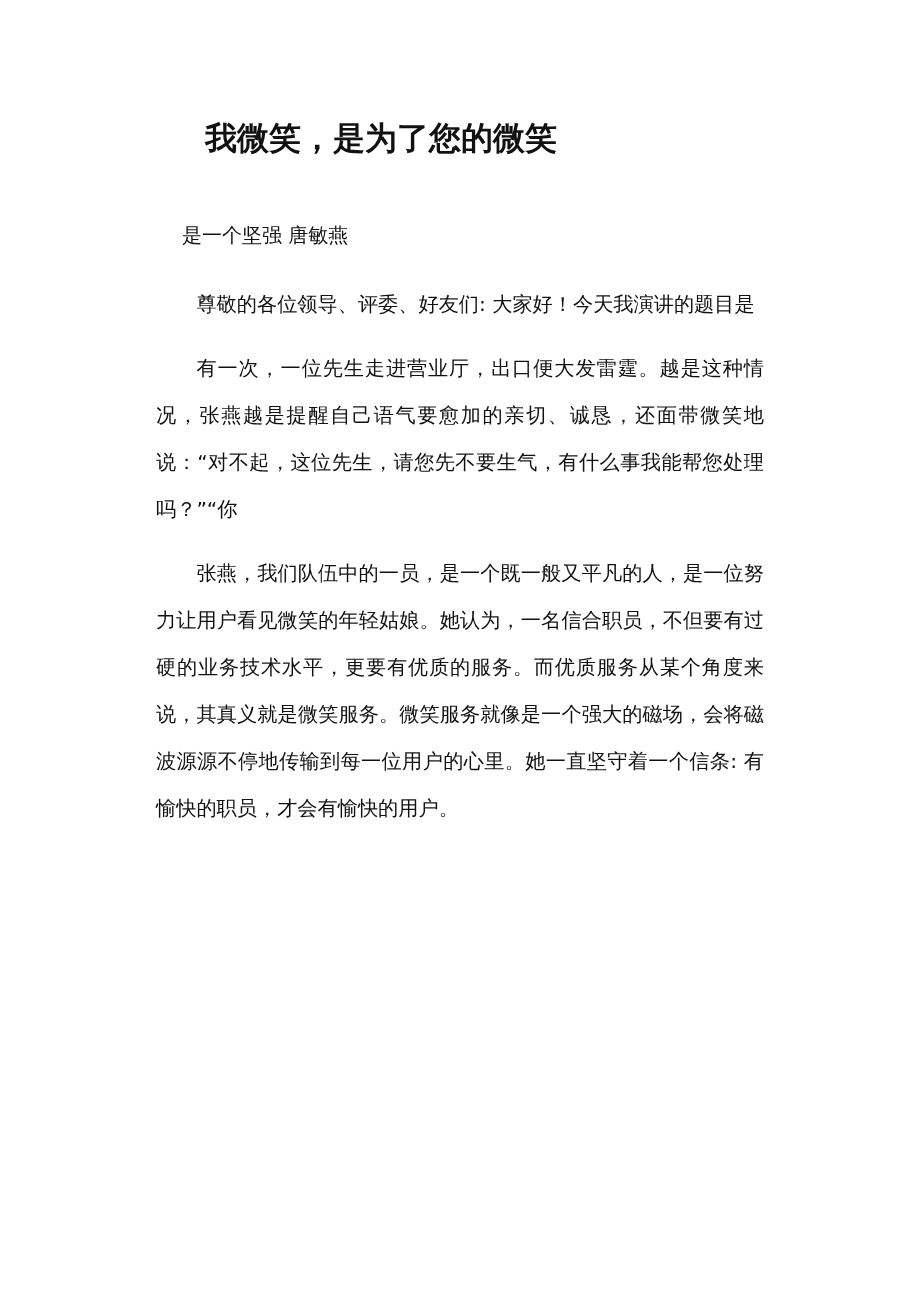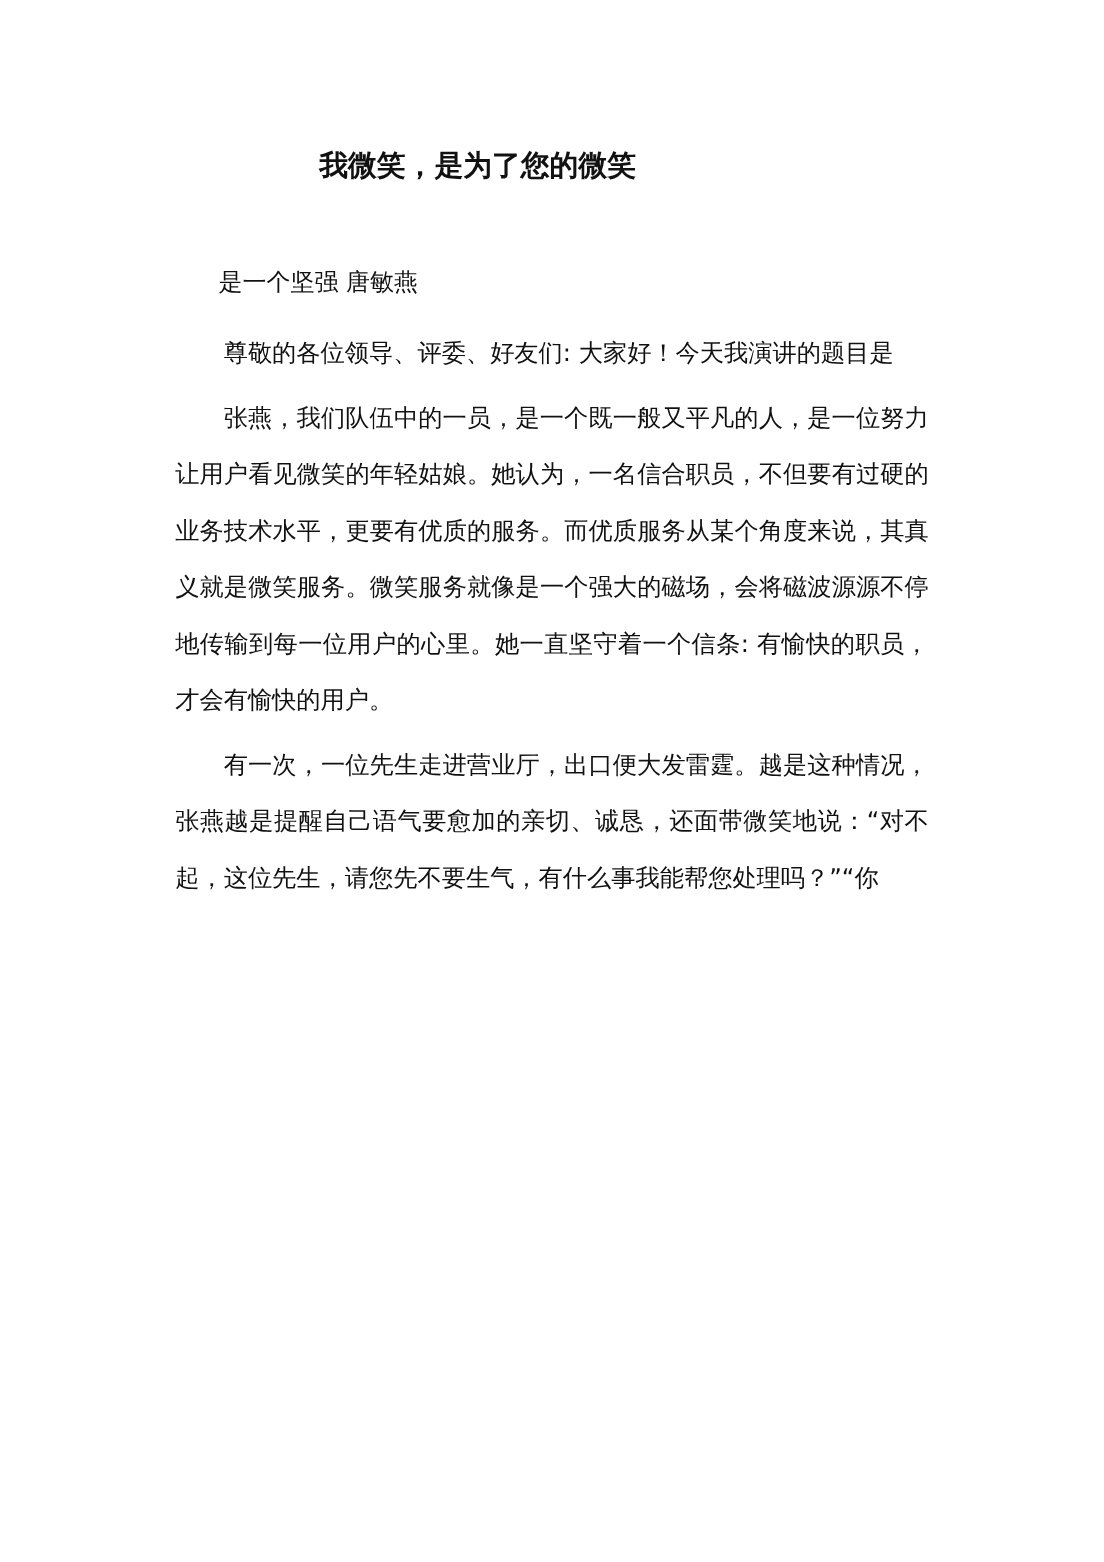--- a/index.html
+++ b/index.html
@@ -1,29 +1,29 @@
 <!DOCTYPE html>
 <html><head>
 <meta charset="utf-8">
 <style>
   html, body { margin: 0; padding: 0; background: #ffffff; }
   body { width: 920px; height: 1302px; position: relative; overflow: hidden;
          font-family: "DejaVu Sans", "Liberation Sans", sans-serif; color: #111111; }
   .page { position: absolute; left: 0; top: 0; width: 920px; height: 1302px; background: #ffffff; }
   .title { position: absolute; top: 118px; left: 0; width: 762px; text-align: center;
-           font-size: 24px; font-weight: bold; letter-spacing: 0px; color: #111; line-height: 40px; padding-left: 17px; }
+           font-size: 32px; font-weight: bold; letter-spacing: 0px; color: #111; line-height: 40px; }
   .author { position: absolute; top: 218px; left: 182px; font-size: 20px; line-height: 34px; color: #111; }
   .body-text { position: absolute; top: 264px; left: 139px; width: 642px; font-size: 20.2px;
                line-height: 47px; color: #111; text-align: justify; }
-  .para { margin: 7px; text-indent: 2em; }
+  .para { margin: 17px; text-indent: 2em; }
 </style>
 </head>
 <body>
 
 <div class="page">
   <div class="title">我微笑，是为了您的微笑</div>
   <div class="author">是一个坚强  唐敏燕</div>
   <div class="body-text">
     <p class="para">尊敬的各位领导、评委、好友们: 大家好！今天我演讲的题目是</p>
+    <p class="para">有一次，一位先生走进营业厅，出口便大发雷霆。越是这种情况，张燕越是提醒自己语气要愈加的亲切、诚恳，还面带微笑地说：“对不起，这位先生，请您先不要生气，有什么事我能帮您处理吗？”“你</p>
     <p class="para">张燕，我们队伍中的一员，是一个既一般又平凡的人，是一位努力让用户看见微笑的年轻姑娘。她认为，一名信合职员，不但要有过硬的业务技术水平，更要有优质的服务。而优质服务从某个角度来说，其真义就是微笑服务。微笑服务就像是一个强大的磁场，会将磁波源源不停地传输到每一位用户的心里。她一直坚守着一个信条: 有愉快的职员，才会有愉快的用户。</p>
-    <p class="para">有一次，一位先生走进营业厅，出口便大发雷霆。越是这种情况，张燕越是提醒自己语气要愈加的亲切、诚恳，还面带微笑地说：“对不起，这位先生，请您先不要生气，有什么事我能帮您处理吗？”“你</p>
   </div>
 </div>
 
 </body></html>

